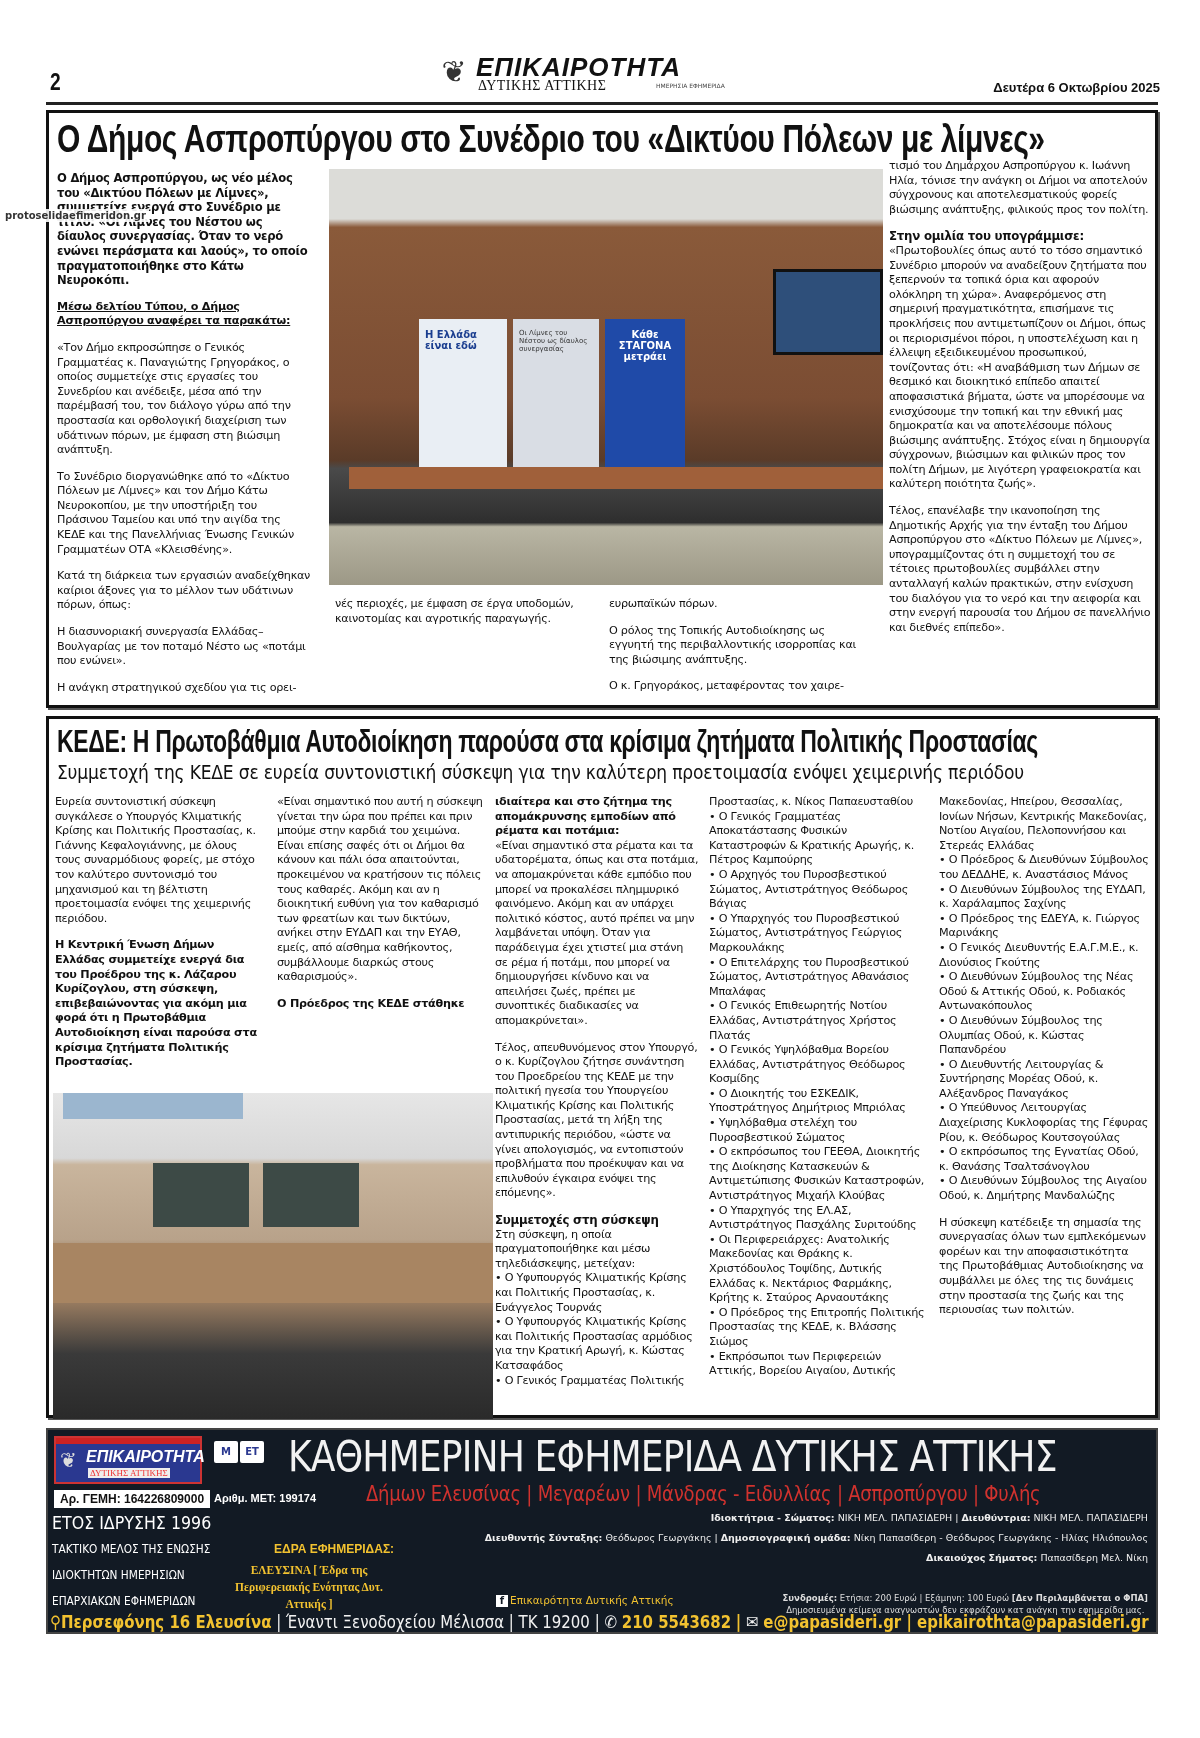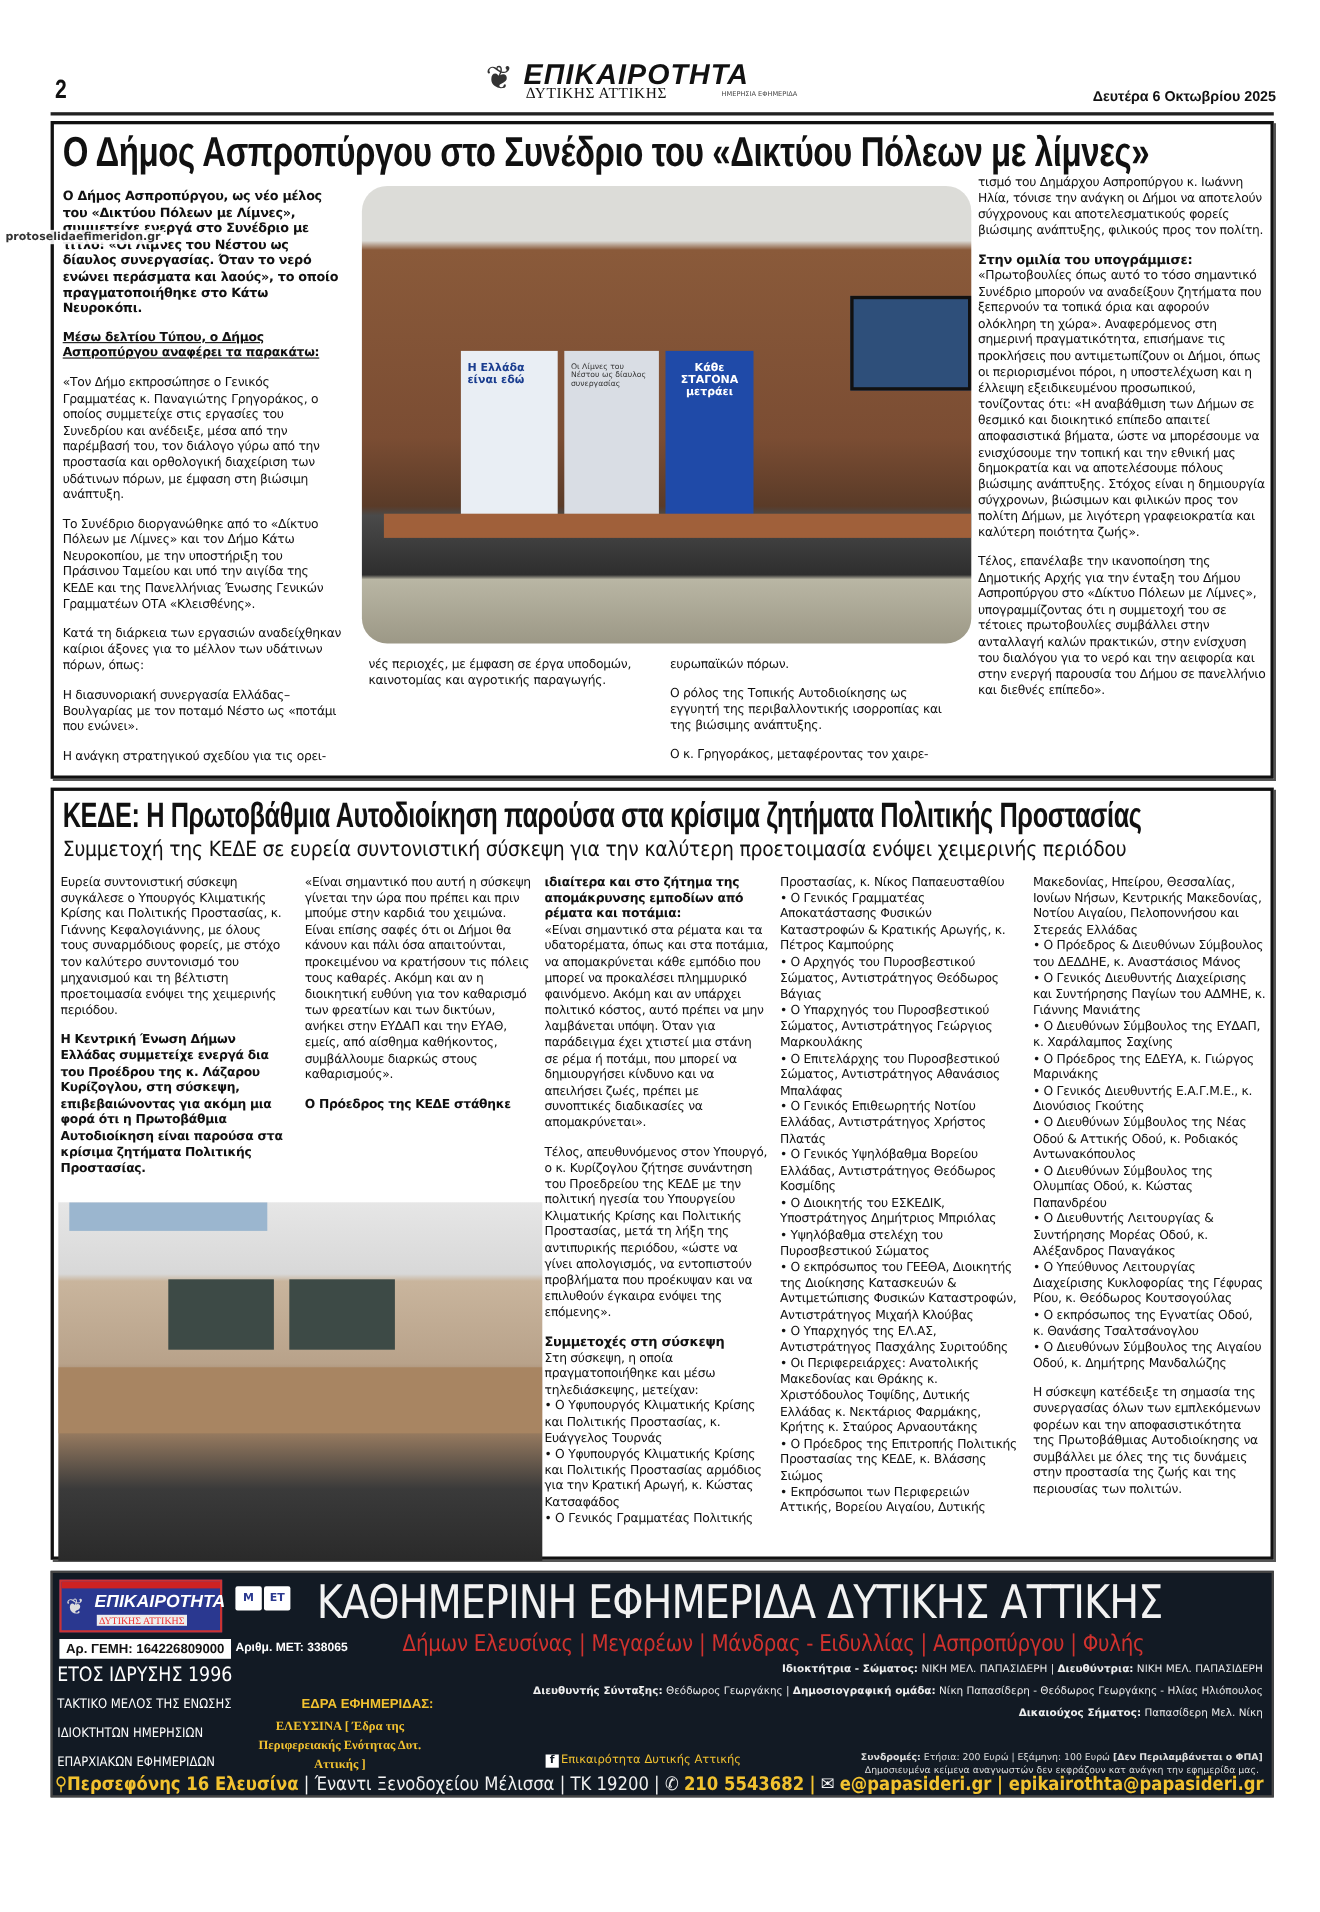--- a/index.html
+++ b/index.html
@@ -23,21 +23,21 @@
   .headline2 { font-size: 32px; line-height: 36px; transform: scaleX(0.72); }
   .subhead { position: absolute; left: 8px; top: 42px; width: 1096px; font-family: "DejaVu Sans", sans-serif; font-size: 19px; white-space: nowrap; transform: scaleX(0.9); transform-origin: left; letter-spacing: -0.2px; }
 
   .col { position: absolute; font-size: 11.2px; line-height: 14.6px; letter-spacing: -0.25px; }
   .col p { margin-bottom: 12px; }
   .col .b { font-weight: bold; }
   .col .u { text-decoration: underline; font-weight: bold; }
   .col .lead { font-weight: bold; font-size: 11.6px; }
 
   .photo { position: absolute; overflow: hidden; }
-  .photo1 { left: 280px; top: 56px; width: 554px; height: 416px; background: linear-gradient(180deg,#dcdcd8 0%, #dcdcd8 12%, #8a5a3a 14%, #7b4d33 55%, #5a3b28 70%, #4a4a4a 72%, #2e2e2e 85%, #b9b6a4 86%, #9c9886 100%); border-radius: 23px; }
+  .photo1 { left: 280px; top: 56px; width: 554px; height: 416px; background: linear-gradient(180deg,#dcdcd8 0%, #dcdcd8 12%, #8a5a3a 14%, #7b4d33 55%, #5a3b28 70%, #4a4a4a 72%, #2e2e2e 85%, #b9b6a4 86%, #9c9886 100%); }
   .photo2 { left: 4px; top: 374px; width: 440px; height: 326px; background: linear-gradient(180deg,#e6e6e6 0%,#d8d8d8 20%, #c9b59d 22%, #b8a28a 45%, #9a7a60 50%, #b08c6a 60%, #3a3a3a 80%, #2a2a2a 100%); }
 
   .footer { left: 46px; top: 1428px; width: 1112px; height: 206px; background: #121a24; border: 2px solid #444; color: #fff; font-family: "DejaVu Sans", sans-serif; }
   .f-logo { position: absolute; left: 6px; top: 6px; width: 148px; height: 48px; background: #2a3890; border: 2px solid #c33; }
   .f-logo-top { position: absolute; left: 0; top: 0; width: 100%; height: 6px; background: #c22; }
   .f-logo-title { position: absolute; left: 30px; top: 10px; font-family: "Liberation Sans", sans-serif; font-style: italic; font-weight: bold; font-size: 16px; color: #fff; }
   .f-logo-sub { position: absolute; left: 32px; top: 30px; font-family: "Liberation Serif", serif; font-size: 9px; color: #e33; background: #eee; padding: 0 2px; }
   .f-logo-bird { position: absolute; left: 4px; top: 10px; font-size: 20px; color: #ddd; }
   .f-met { position: absolute; left: 166px; top: 10px; width: 60px; height: 30px; }
   .f-met span { display: inline-block; width: 24px; height: 22px; background: #fff; color: #2a3890; font-size: 10px; font-weight: bold; text-align: center; line-height: 22px; margin-right: 2px; border-radius: 2px; }
@@ -166,21 +166,20 @@
       <div>• <span>Οι Περιφερειάρχες: Ανατολικής Μακεδονίας και Θράκης κ. Χριστόδουλος Τοψίδης, Δυτικής Ελλάδας κ. Νεκτάριος Φαρμάκης, Κρήτης κ. Σταύρος Αρναουτάκης</span></div>
       <div>• <span>Ο Πρόεδρος της Επιτροπής Πολιτικής Προστασίας της ΚΕΔΕ, κ. Βλάσσης Σιώμος</span></div>
       <div>• <span>Εκπρόσωποι των Περιφερειών Αττικής, Βορείου Αιγαίου, Δυτικής</span></div>
     </div>
   </div>
 
   <div class="col" style="left:890px; top:76px; width:212px;">
     <div>Μακεδονίας, Ηπείρου, Θεσσαλίας, Ιονίων Νήσων, Κεντρικής Μακεδονίας, Νοτίου Αιγαίου, Πελοποννήσου και Στερεάς Ελλάδας</div>
     <div>
       <div>• <span>Ο Πρόεδρος &amp; Διευθύνων Σύμβουλος του ΔΕΔΔΗΕ, κ. Αναστάσιος Μάνος</span></div>
-      <div>• <span>Ο Γενικός Διευθυντής Διαχείρισης και Συντήρησης Παγίων του ΑΔΜΗΕ, κ. Γιάννης Μανιάτης</span></div>
       <div>• <span>Ο Διευθύνων Σύμβουλος της ΕΥΔΑΠ, κ. Χαράλαμπος Σαχίνης</span></div>
       <div>• <span>Ο Πρόεδρος της ΕΔΕΥΑ, κ. Γιώργος Μαρινάκης</span></div>
       <div>• <span>Ο Γενικός Διευθυντής Ε.Α.Γ.Μ.Ε., κ. Διονύσιος Γκούτης</span></div>
       <div>• <span>Ο Διευθύνων Σύμβουλος της Νέας Οδού &amp; Αττικής Οδού, κ. Ροδιακός Αντωνακόπουλος</span></div>
       <div>• <span>Ο Διευθύνων Σύμβουλος της Ολυμπίας Οδού, κ. Κώστας Παπανδρέου</span></div>
       <div>• <span>Ο Διευθυντής Λειτουργίας &amp; Συντήρησης Μορέας Οδού, κ. Αλέξανδρος Παναγάκος</span></div>
       <div>• <span>Ο Υπεύθυνος Λειτουργίας Διαχείρισης Κυκλοφορίας της Γέφυρας Ρίου, κ. Θεόδωρος Κουτσογούλας</span></div>
       <div>• <span>Ο εκπρόσωπος της Εγνατίας Οδού, κ. Θανάσης Τσαλτσάνογλου</span></div>
       <div>• <span>Ο Διευθύνων Σύμβουλος της Αιγαίου Οδού, κ. Δημήτρης Μανδαλώζης</span></div>
     </div>
@@ -193,21 +192,21 @@
     <div class="f-logo-top"></div>
     <span class="f-logo-bird">❦</span>
     <span class="f-logo-title">ΕΠΙΚΑΙΡΟΤΗΤΑ</span>
     <span class="f-logo-sub">ΔΥΤΙΚΗΣ ΑΤΤΙΚΗΣ</span>
   </div>
   <div class="f-met">
     <span>Μ</span><span>ΕΤ</span>
   </div>
   <div class="f-big">ΚΑΘΗΜΕΡΙΝΗ ΕΦΗΜΕΡΙΔΑ ΔΥΤΙΚΗΣ ΑΤΤΙΚΗΣ</div>
   <div class="f-gemh">Αρ. ΓΕΜΗ: 164226809000</div>
-  <div class="f-met-num">Αριθμ. ΜΕΤ: 338065</div>
+  <div class="f-met-num">Αριθμ. ΜΕΤ: 199174</div>
   <div class="f-red">Δήμων Ελευσίνας | Μεγαρέων | Μάνδρας - Ειδυλλίας | Ασπροπύργου | Φυλής</div>
   <div class="f-etos">ΕΤΟΣ ΙΔΡΥΣΗΣ 1996</div>
   <div class="f-member" style="top:112px;">ΤΑΚΤΙΚΟ ΜΕΛΟΣ ΤΗΣ ΕΝΩΣΗΣ</div>
   <div class="f-member" style="top:138px;">ΙΔΙΟΚΤΗΤΩΝ ΗΜΕΡΗΣΙΩΝ</div>
   <div class="f-member" style="top:164px;">ΕΠΑΡΧΙΑΚΩΝ ΕΦΗΜΕΡΙΔΩΝ</div>
   <div class="f-edra-t">ΕΔΡΑ ΕΦΗΜΕΡΙΔΑΣ:</div>
   <div class="f-edra">ΕΛΕΥΣΙΝΑ [ Έδρα της Περιφερειακής Ενότητας Δυτ. Αττικής ]</div>
 
   <div class="f-credits">
     <div><b>Ιδιοκτήτρια - Σώματος:</b> <span>ΝΙΚΗ ΜΕΛ. ΠΑΠΑΣΙΔΕΡΗ</span> | <b>Διευθύντρια:</b> <span>ΝΙΚΗ ΜΕΛ. ΠΑΠΑΣΙΔΕΡΗ</span></div>

